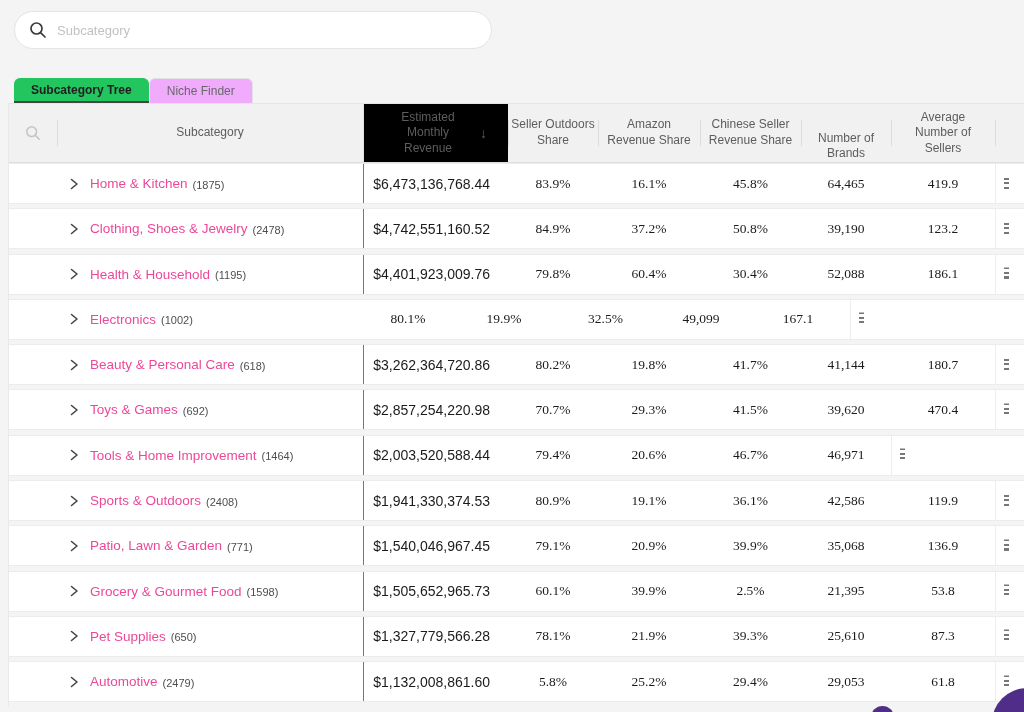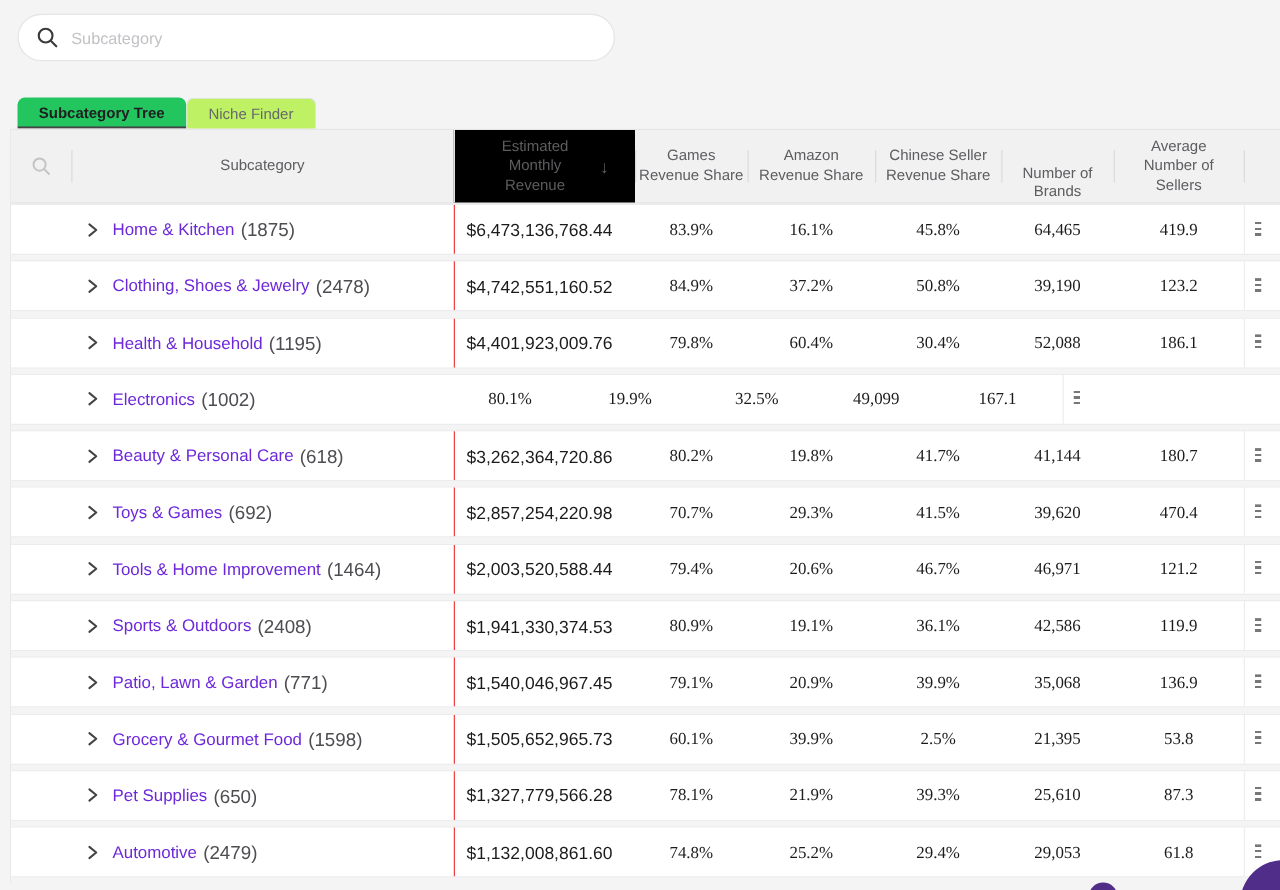--- a/index.html
+++ b/index.html
@@ -36,21 +36,21 @@
     height:25px; padding:0 17px;
     display:flex; align-items:center;
     font-size:12px; border-radius:6px 6px 0 0;
     cursor:default; white-space:nowrap;
   }
   .tab.active {
     background:#22c55e; color:#202022; font-weight:bold;
     border-bottom:2px solid #454547;
   }
   .tab.inactive {
-    background:#bef264; color:#68686b;
+    background:#f0abfc; color:#68686b;
     border:1px solid #e2e2e4; border-bottom:none;
   }
 
   
   .grid {
     position:absolute; top:103px; left:8px;
     width:1030px;
     border-left:1px solid #e9e9ea;
   }
   .hrow {
@@ -102,22 +102,22 @@
   .row .c-icon { }
   .row .c-clip { border-left:1px solid #ededef; position:relative; }
   
   .row .c-clip::after {
     content:""; position:absolute; left:8px; top:50%; transform:translateY(-50%);
     width:5px; height:13px;
     background:repeating-linear-gradient(to bottom,#4a4a4c 0 2px,transparent 2px 4.5px);
     opacity:.75;
   }
   .chevron { margin-right:11px; display:flex; align-items:center; }
-  .cat-name { color:#6d28d9; }
-  .cat-count { font-size:15px; color:#4e4e52; margin-left:5px; padding-top:2px; }
+  .cat-name { color:#ec4899; }
+  .cat-count { font-size:11px; color:#4e4e52; margin-left:5px; padding-top:2px; }
 
   
   .bubble { position:absolute; border-radius:50%; }
   .bubble.small { left:871px; top:706px; width:23px; height:23px; }
   .bubble.large { left:992px; top:688px; width:70px; height:70px; }
 </style>
 </head>
 <body>
 
 <div class="search-pill">
@@ -142,21 +142,21 @@
       </svg>
     </div>
     <div class="hcell c-sub hsep">
       <span class="hdr-label">Subcategory</span>
     </div>
     <div class="hcell c-rev">
       <span class="hdr-label">Estimated Monthly Revenue</span>
       <span class="sort-arrow">↓</span>
     </div>
     <div class="hcell c1 hsep">
-      <span class="hdr-label">Games Revenue Share</span>
+      <span class="hdr-label">Seller Outdoors Share</span>
     </div>
     <div class="hcell c2 hsep">
       <span class="hdr-label">Amazon Revenue Share</span>
     </div>
     <div class="hcell c3 hsep">
       <span class="hdr-label">Chinese Seller Revenue Share</span>
     </div>
     <div class="hcell c4 hsep">
       <span class="hdr-label">Number of Brands</span>
     </div>
@@ -294,21 +294,20 @@
         </svg>
       </span>
       <span class="cat-name">Tools &amp; Home Improvement</span>
       <span class="cat-count">(1464)</span>
     </div>
     <div class="cell c-rev">$2,003,520,588.44</div>
     <div class="cell c1">79.4%</div>
     <div class="cell c2">20.6%</div>
     <div class="cell c3">46.7%</div>
     <div class="cell c4">46,971</div>
-    <div class="cell c5">121.2</div>
     <div class="cell c-clip"></div>
   </div>
 
   <div class="row">
     <div class="cell c-icon"></div>
     <div class="cell c-sub">
       <span class="chevron">
         <svg width="10" height="12" viewBox="0 0 10 12">
           <path d="M2.5 1.5 L8 6 L2.5 10.5" fill="none" stroke="#434345" stroke-width="1.6" stroke-linecap="round" stroke-linejoin="round"></path>
         </svg>
@@ -390,21 +389,21 @@
     <div class="cell c-sub">
       <span class="chevron">
         <svg width="10" height="12" viewBox="0 0 10 12">
           <path d="M2.5 1.5 L8 6 L2.5 10.5" fill="none" stroke="#434345" stroke-width="1.6" stroke-linecap="round" stroke-linejoin="round"></path>
         </svg>
       </span>
       <span class="cat-name">Automotive</span>
       <span class="cat-count">(2479)</span>
     </div>
     <div class="cell c-rev">$1,132,008,861.60</div>
-    <div class="cell c1">74.8%</div>
+    <div class="cell c1">5.8%</div>
     <div class="cell c2">25.2%</div>
     <div class="cell c3">29.4%</div>
     <div class="cell c4">29,053</div>
     <div class="cell c5">61.8</div>
     <div class="cell c-clip"></div>
   </div>
 </div>
 </div>
 
 <div class="bubble small" style="background: rgb(81, 45, 138);"></div>

